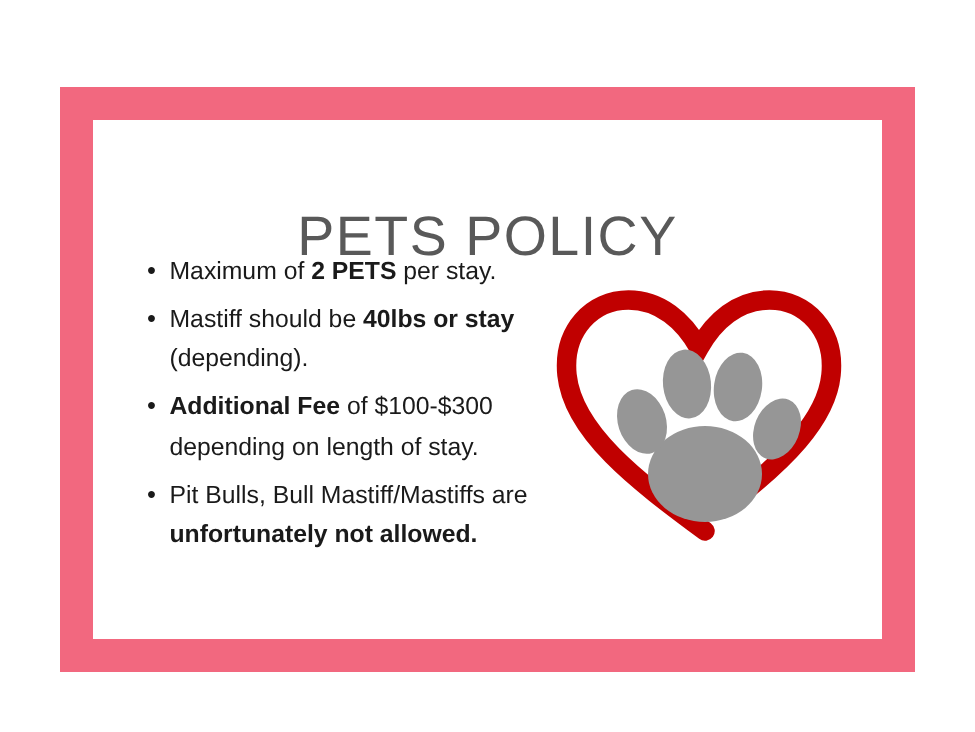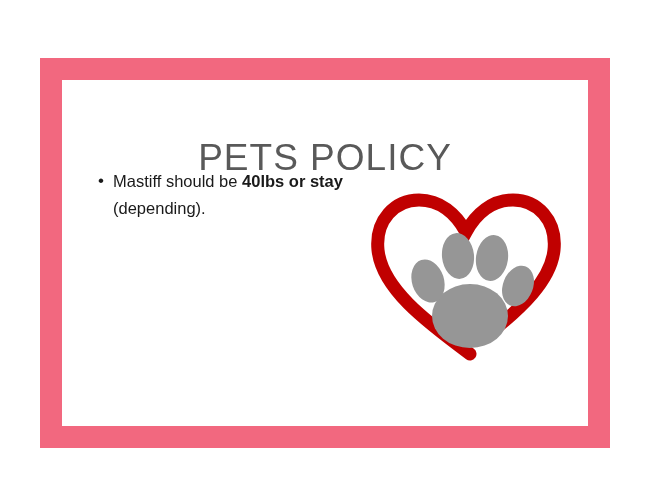--- a/index.html
+++ b/index.html
@@ -93,21 +93,24 @@
 </head>
 <body>
 
 <div class="canvas">
   <div class="card">
     <div class="card-inner">
 
       <div class="title">PETS POLICY</div>
 
       <ul class="bullets">
+          <li><span>Maximum of </span><b>2 PETS</b><span> per stay.</span></li>
           <li><span>Mastiff should be </span><b>40lbs or stay</b><span> (depending).</span></li>
+          <li><b>Additional Fee</b><span> of $100-$300 depending on length of stay.</span></li>
+          <li><span>Pit Bulls, Bull Mastiff/Mastiffs are </span><b>unfortunately not allowed.</b></li>
         </ul>
 
       <div class="art">
         <svg viewBox="0 0 200 190" xmlns="http://www.w3.org/2000/svg">
           <path fill="none" stroke="#c00000" stroke-width="13" stroke-linecap="round" d="M104 178 C 58 144, 16 112, 12 74 C 9 44, 29 24, 53 24 C 74 24, 90 38, 100 56 C 110 38, 126 24, 147 24 C 171 24, 191 44, 188 74 C 185 104, 156 132, 120 160"></path>
           <ellipse fill="#969696" cx="104" cy="140" rx="38" ry="32"></ellipse>
           <ellipse fill="#969696" cx="62" cy="105" rx="16" ry="22" transform="rotate(-18 62 105)"></ellipse>
           <ellipse fill="#969696" cx="92" cy="80" rx="16" ry="23" transform="rotate(-6 92 80)"></ellipse>
           <ellipse fill="#969696" cx="126" cy="82" rx="16" ry="23" transform="rotate(8 126 82)"></ellipse>
           <ellipse fill="#969696" cx="152" cy="110" rx="15" ry="21" transform="rotate(22 152 110)"></ellipse>

